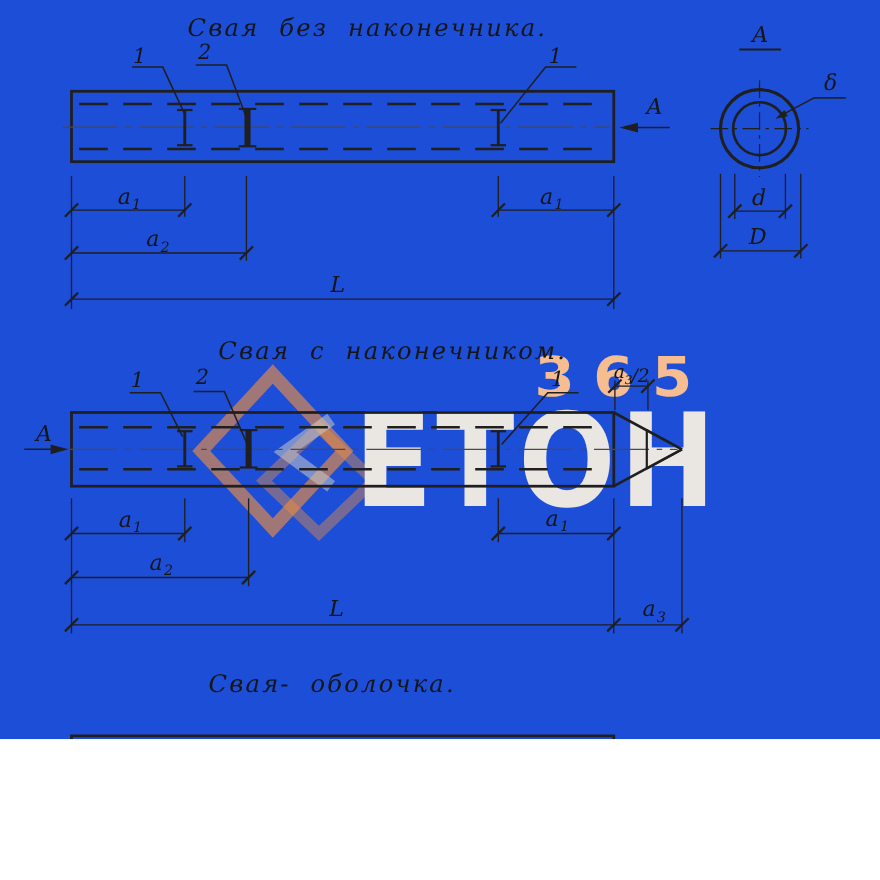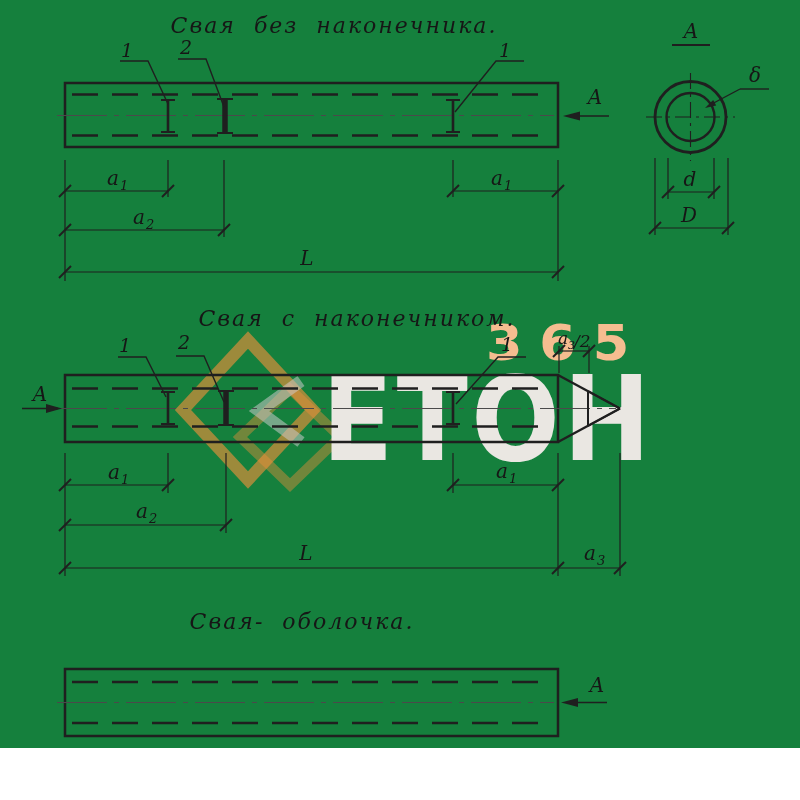--- a/index.html
+++ b/index.html
@@ -1,16 +1,16 @@
 <!DOCTYPE html>
 <html><head>
 <meta charset="utf-8">
 <style>
   html,body{margin:0;padding:0;background:#ffffff;}
-  #stage{width:800px;height:748px;position:relative;background:#15803d;overflow:hidden;}
+  #stage{width:800px;height:672px;position:relative;background:#1d4ed8;overflow:hidden;}
   svg{display:block;}
   .ln{stroke:#1f1f1f;fill:none;stroke-linecap:butt;}
   .body{stroke-width:2.5;}
   .dash{stroke-width:2.3;stroke-dasharray:26 14;}
   .axis{stroke:#4a4a4a;stroke-width:1.2;stroke-dasharray:50 7 5 7;}
   .thin{stroke-width:1.4;}
   .dim{stroke-width:1.2;}
   .tick{stroke:#1f1f1f;stroke-width:2;}
   .loopbar{stroke-width:2.6;}
   .loopbar2{stroke-width:5.5;}

